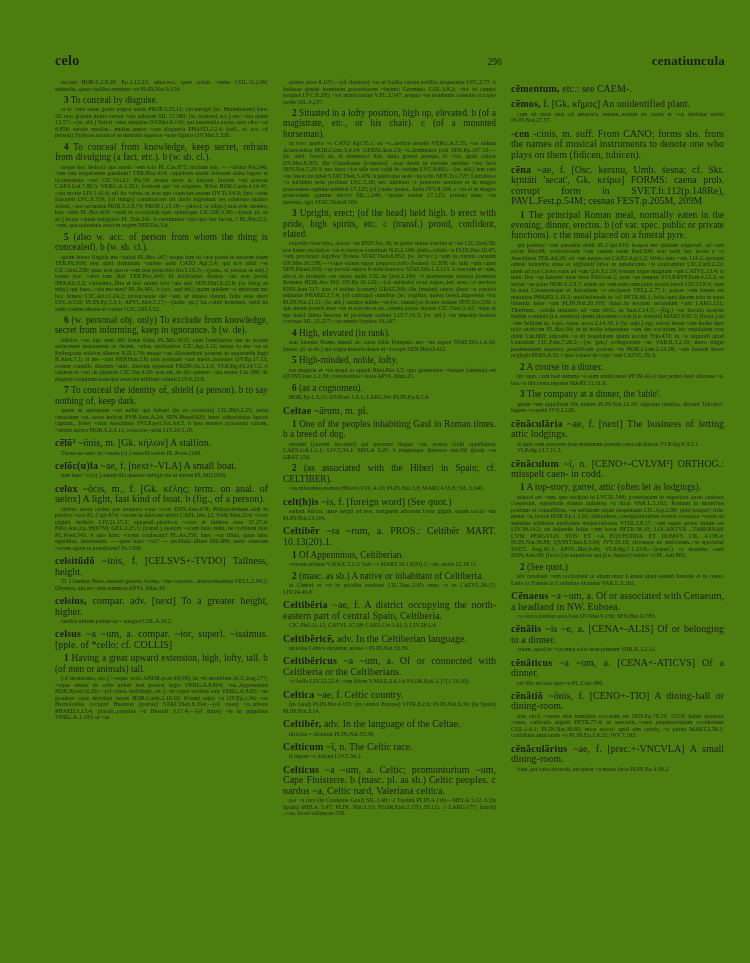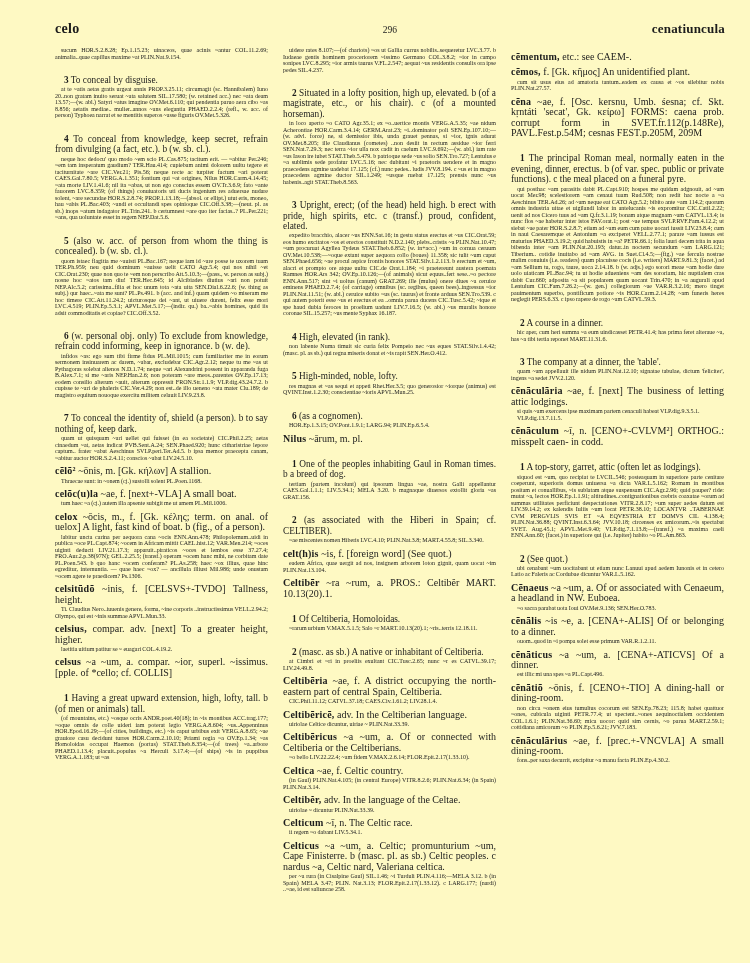--- a/index.html
+++ b/index.html
@@ -1,31 +1,31 @@
 <!DOCTYPE html>
 <html><head>
 <meta charset="utf-8">
 <style>
   html,body{margin:0;padding:0;background:#e9e7e1;}
   .page{
     position:relative;width:750px;height:963px;margin:0 auto;
-    background:#fef9c3;color:#1c1c1c;overflow:hidden;
+    background:#4d7c0f;color:#1c1c1c;overflow:hidden;
     font-family:"Liberation Serif","DejaVu Serif",serif;
   }
   .header{display:flex;align-items:baseline;padding:21px 25px 2px 55px;}
   .header .hl{flex:1;text-align:left;font-weight:bold;font-size:14px;letter-spacing:.3px;}
-  .header .hc{flex:1;text-align:center;font-size:9.5px;}
-  .header .hr{flex:1;text-align:right;font-weight:bold;font-size:13px;letter-spacing:.2px;}
+  .header .hc{flex:1;text-align:right;font-size:9.5px;}
+  .header .hr{flex:1;text-align:right;font-weight:bold;font-size:13px;letter-spacing:.2px;margin-top:32px;}
   .cols{display:flex;gap:15px;padding:8px 25px 0 55px;}
   .col{width:213px;flex:0 0 213px;}
   p.blk{margin:0;padding:0;}
   p.cite{font-size:6px;line-height:6.5px;text-align:justify;text-indent:6px;
          word-spacing:-0.2px;color:#222;}
   p.sense{font-size:9.3px;line-height:10.4px;text-align:justify;text-indent:9px;
-          margin-top:15px;margin-bottom:1px;}
+          margin-top:3px;margin-bottom:1px;}
   p.entry{font-size:10px;line-height:10.4px;text-align:justify;
           margin-top:5px;margin-bottom:1px;}
   p.sense b.num{font-weight:bold;}
   b.hw{font-weight:bold;letter-spacing:.2px;}
 </style>
 </head>
 <body>
 
 <div class="page">
   <div class="header">
@@ -35,21 +35,21 @@
   </div>
   <div class="cols">
     <div class="col">
         <p class="blk cite"><span>sucum HOR.S.2.8.28; Ep.1.15.23; uinaceos, quae acinis ~antur COL.11.2.69; animalia..quae capillus maxime ~at PLIN.Nat.9.154.</span></p>
         <p class="blk sense"><b class="num">3</b> <span>To conceal by disguise.</span></p>
         <p class="blk cite"><span>at te ~atis aetas gratis urgeat annis PROP.3.25.11; circumagit (sc. Hannibalem) Iuno 20..non gratam inuito seruat ~ata salutem SIL.17.580; (w. retained acc.) nec ~ata deam 13.57;—(w. abl.) Satyri ~atus imagine OV.Met.6.110; qui pendentia paruo aera cibo ~as 8.856; aetatis mediae.. mulier..annos ~ans elegantia PHAED.2.2.4; (refl., w. acc. of person) Typhoea narrat et se mentitis superos ~asse figuris OV.Met.5.326.</span></p>
         <p class="blk sense"><b class="num">4</b> <span>To conceal from knowledge, keep secret, refrain from divulging (a fact, etc.). b (w. sb. cl.).</span></p>
         <p class="blk cite"><span>neque hoc dedocu' quo modo ~em scio PL.Cas.875; tacitum erit. — ~abitur Per.246; ~em tam insperatum gaudium? TER.Hau.414; cupiebam animi dolorem uultu tegere et taciturnitate ~are CIC.Ver.21; Pis.56; neque recte ac turpiter factum ~ari poterat CAES.Gal.7.80.5; VERG.A.1.351; fontium qui ~at origines, Nilus HOR.Carm.4.14.45; ~ata morte LIV.1.41.6; nil ita ~abas, ut non ego conscius essem OV.Tr.3.6.9; fato ~ante fauorem LVC.8.359; (of things) conuiuatoris uti ducis ingenium res aduersae nudare solent, ~are secundae HOR.S.2.8.74; PROP.1.13.18;—(absol. or ellipt.) utut eris, moneo, hau ~abis PL.Bac.403; ~andi et occultandi spes opinioque CIC.Off.3.38;—(neut. pl. as sb.) inops ~atum indagator PL.Trin.241. b certumnest ~are quo iter facias..? PL.Per.221; ~ans, qua uoluntate esset in regem NEP.Dat.5.6.</span></p>
         <p class="blk sense"><b class="num">5</b> <span>(also w. acc. of person from whom the thing is concealed). b (w. sb. cl.).</span></p>
         <p class="blk cite"><span>quom istaec flagitia me ~auisti PL.Bac.167; neque iam id ~are posse te uxorem tuam TER.Ph.959; neu quid dominum ~auisse uelit CATO Agr.5.4; qui nos nihil ~et CIC.Orat.230; quae non quo te ~em non perscribo Att.5.10.3;—(pass., w. person as subj.) nosne hoc ~atos tam diu! TER.Hec.645; id Alcibiades diutius ~ari non potuit NEP.Alc.5.2; carissima..filia et hoc unum tota ~ata uita SEN.Dial.6.22.6; (w. thing as subj.) qur haec..~ata me sunt? PL.Ps.491. b (acc. and inf.) quam quidem ~o miseram me hoc timere CIC.Att.11.24.2; uicturosque dei ~ant, ut uiuere durent, felix esse mori LVC.4.519; PLIN.Ep.5.3.1; APVL.Met.5.17;—(indir. qu.) ba..~abis homines, quid iis adsit commoditatis et copiae? CIC.Off.3.52.</span></p>
-        <p class="blk sense"><b class="num">6</b> <span>(w. personal obj. only) To exclude from knowledge, refrain codd informing, keep in ignorance. b (w. de).</span></p>
+        <p class="blk sense"><b class="num">6</b> <span>(w. personal obj. only) To exclude from knowledge, secret from informing, keep in ignorance. b (w. de).</span></p>
         <p class="blk cite"><span>infidos ~as: ego sum tibi firme fidus PL.Mil.1015; cum familiariter me in eorum sermonem insinuarem ac darem, ~abar, excludebar CIC.Agr.2.12; neque tu me ~as ut Pythagoras solebat alienos N.D.1.74; neque ~ari Alexandrini possent in apparanda fuga B.Alex.7.1; si me ~aris NEP.Han.2.6; non poteram ~are meos..parentes OV.Ep.17.13; eodem consilio alterum ~auit, alterum oppressit FRON.Str.1.1.9; VLP.dig.43.24.7.2. b cupisse te ~ari de phaleris CIC.Ver.4.29; non est..de illo ueneno ~ata mater Clu.189; de magistro equitum nouoque exercitu militem celauit LIV.9.23.8.</span></p>
         <p class="blk sense"><b class="num">7</b> <span>To conceal the identity of, shield (a person). b to say nothing of, keep dark.</span></p>
         <p class="blk cite"><span>quam ut quisquam ~ari uellet qui fuisset (in ea societate) CIC.Phil.2.25; aetas cinaedum ~at, aetas indicat PVB.Sent.A.24; SEN.Phaed.920; hunc citharistriae lepore captum.. frater ~abat Aeschinus SVLP.peri.Ter.Ad.5. b ipsa memor praecepta canam, ~abitur auctor HOR.S.2.4.11; conscios ~abat LIV.24.5.10.</span></p>
         <p class="blk entry"><b class="hw">cēlō²</b> <span>~ōnis, m. [Gk. κήλων] A stallion.</span></p>
         <p class="blk cite"><span>Thraecae sunt: in ~onem (cj.) sustolli solent PL.Poen.1168.</span></p>
         <p class="blk entry"><b class="hw">celōc(u)la</b> <span>~ae, f. [next+-VLA] A small boat.</span></p>
         <p class="blk cite"><span>tum haec ~a (cj.) autem illa apsente subigit me ut amem PL.Mil.1006.</span></p>
         <p class="blk entry"><b class="hw">celox</b> <span>~ōcis, m., f. [Gk. κέλης; term. on anal. of uelox] A light, fast kind of boat. b (fig., of a person).</span></p>
         <p class="blk cite"><span>labitur uncta carina per aequora cana ~ocis ENN.Ann.478; Philopolemum..uidi in publica ~oce PL.Capt.874; ~ocem in Africam mittit CAEL.hist.12; VAR.Men.214; ~oces uiginti deducti LIV.21.17.3; apparuit..piraticos ~oces et lembos esse 37.27.4; FRO.Aur.2.p.38(97N); GEL.2.25.5; (transf.) operam ~ocem hanc mihi, ne corbitam date PL.Poen.543. b quo hanc ~ocem conferam? PL.As.258; haec ~ox illius, quae hinc egreditur, internuntia. — quae haec ~ox? — ancillula illiust Mil.986; unde onustam ~ocem agere te praedicem? Ps.1306.</span></p>
         <p class="blk entry"><b class="hw">celsitūdō</b> <span>~inis, f. [CELSVS+-TVDO] Tallness, height.</span></p>
@@ -65,29 +65,29 @@
         <p class="blk sense"><b class="num">2</b> <span>Situated in a lofty position, high up, elevated. b (of a magistrate, etc., or his chair). c (of a mounted horseman).</span></p>
         <p class="blk cite"><span>in loco aperto ~o CATO Agr.35.1; ex ~o..uertice montis VERG.A.5.35; ~ae nidum Acherontiae HOR.Carm.3.4.14; GERM.Arat.23; ~i..dominator poli SEN.Ep.107.10;—(w. advl. force) ne, si demissior ibis, unda grauet pennas, si ~ior, ignis adurat OV.Met.8.205; ille Claudianus (cometes) ..non desiit in rectum assidue ~ior ferri SEN.Nat.7.29.3; nec terra ~ior ulla nox cadit in caelum LVC.9.692;—(w. abl.) iam rate ~us Iason ire iubet STAT.Theb.5.479. b patrioque sede ~us solio SEN.Tro.727; Lentulus e ~a sublimis sede profatur LVC.5.16; nec dubitant ~i praetoris uendere et in magno praecedens agmine uadebat 17.125; (cf.) nunc pedes.. ludis JVV.8.194. c ~us et in magno praecedens agmine ductor SIL.1.249; ~usque ruebat 17.125; prensis nunc ~us habenis..agit STAT.Theb.8.563.</span></p>
         <p class="blk sense"><b class="num">3</b> <span>Upright, erect; (of the head) held high. b erect with pride, high spirits, etc. c (transf.) proud, confident, elated.</span></p>
         <p class="blk cite"><span>expedito bracchio, alacer ~us ENN.Sat.16; in gestu status erectus et ~us CIC.Orat.59; eos humo excitatos ~os et erectos constituit N.D.2.140; plebs..cristis ~a PLIN.Nat.10.47; ~um procuruat Agyllea Tydeus STAT.Theb.6.852; (w. in+acc.) ~um in cornua ceruum OV.Met.10.538;—~oque extant super aequora collo (boues) 11.358; sic tulit ~um caput SEN.Phaed.656; ~ae procul aspice frontis honores STAT.Silv.1.2.113. b erectum et ~um, alacri et prompto ore atque uultu CIC.de Orat.1.184; ~i praetereunt austera poemata Ramnes HOR.Ars 342; OV.Ep.10.126;—(of animals) sicut equus..fert sese..~o pectore ENN.Ann.517; sint ~i uoltus (canum) GRAT.269; ille (mulus) onere diues ~a ceruice eminens PHAED.2.7.4; (of carriage) omnibus (sc. regibus, queen bees)..ingressus ~ior PLIN.Nat.11.51; (w. abl.) ceruice subito ~us (sc. taurus) et fronte arduus SEN.Tro.539. c qui autem poterit esse ~us et erectus et ea ..omnia parua ducens CIC.Tusc.5.42; ~ique et spe haud dubia feroces in proelium uadunt LIV.7.16.5; (w. abl.) ~us muralis honore coronae SIL.15.257; ~us mente Syphax 16.187.</span></p>
         <p class="blk sense"><b class="num">4</b> <span>High, elevated (in rank).</span></p>
         <p class="blk cite"><span>non labente Numa timuit sic curia felix Pompeio nec ~us eques STAT.Silv.1.4.42; (masc. pl. as sb.) qui regna miseris donat et ~is rapit SEN.Her.O.412.</span></p>
         <p class="blk sense"><b class="num">5</b> <span>High-minded, noble, lofty.</span></p>
         <p class="blk cite"><span>res magnas et ~as sequi et appeti Rhet.Her.3.5; quo generosior ~iorque (animus) est QVINT.Inst.1.2.30; conscientiae ~ioris APVL.Mun.25.</span></p>
         <p class="blk sense"><b class="num">6</b> <span>(as a cognomen).</span></p>
         <p class="blk cite"><span>HOR.Ep.1.3.15; OV.Pont.1.9.1; LARG.94; PLIN.Ep.6.5.4.</span></p>
-        <p class="blk entry"><b class="hw">Nilus</b> <span>~ārum, m. pl.</span></p>
+        <p class="blk entry"><b class="hw">Celtae</b> <span>~ārum, m. pl.</span></p>
         <p class="blk sense"><b class="num">1</b> <span>One of the peoples inhabiting Gaul in Roman times. b a breed of dog.</span></p>
         <p class="blk cite"><span>tertiam (partem incolunt) qui ipsorum lingua ~ae, nostra Galli appellantur CAES.Gal.1.1.1; LIV.5.34.1; MELA 3.20. b magnaque diuersos extollit gloria ~as GRAT.156.</span></p>
         <p class="blk sense"><b class="num">2</b> <span>(as associated with the Hiberi in Spain; cf. CELTIBER).</span></p>
         <p class="blk cite"><span>~ae miscentes nomen Hiberis LVC.4.10; PLIN.Nat.3.8; MART.4.55.8; SIL.3.340.</span></p>
         <p class="blk entry"><b class="hw">celt(h)is</b> <span>~is, f. [foreign word] (See quot.)</span></p>
         <p class="blk cite"><span>eadem Africa, quae uergit ad nos, insignem arborem loton gignit, quam uocat ~im PLIN.Nat.13.104.</span></p>
         <p class="blk entry"><b class="hw">Celtibēr</b> <span>~ra ~rum, a. PROS.: Celtibĕr MART. 10.13(20).1.</span></p>
-        <p class="blk sense"><b class="num">1</b> <span>Of Celtiberia, Homoloidas.</span></p>
+        <p class="blk sense"><b class="num">1</b> <span>Of Appenninus, Celtiberian.</span></p>
         <p class="blk cite"><span>~rarum urbium V.MAX.5.1.5; Salo ~r MART.10.13(20).1; ~ris..terris 12.18.11.</span></p>
         <p class="blk sense"><b class="num">2</b> <span>(masc. as sb.) A native or inhabitant of Celtiberia.</span></p>
         <p class="blk cite"><span>at Cimbri et ~ri in proeliis exultant CIC.Tusc.2.65; nunc ~r es CATVL.39.17; LIV.24.49.8.</span></p>
         <p class="blk entry"><b class="hw">Celtibēria</b> <span>~ae, f. A district occupying the north-eastern part of central Spain, Celtiberia.</span></p>
         <p class="blk cite"><span>CIC.Phil.11.12; CATVL.37.18; CAES.Civ.1.61.2; LIV.28.1.4.</span></p>
         <p class="blk entry"><b class="hw">Celtibēricē,</b> <span>adv. In the Celtiberian language.</span></p>
         <p class="blk cite"><span>uiriolae Celtice dicuntur, uiriae ~ PLIN.Nat.33.39.</span></p>
         <p class="blk entry"><b class="hw">Celtibēricus</b> <span>~a ~um, a. Of or connected with Celtiberia or the Celtiberians.</span></p>
         <p class="blk cite"><span>~o bello LIV.22.22.4; ~am fidem V.MAX.2.6.14; FLOR.Epit.2.17(1.33.10).</span></p>
         <p class="blk entry"><b class="hw">Celtica</b> <span>~ae, f. Celtic country.</span></p>
@@ -96,20 +96,21 @@
         <p class="blk cite"><span>uiriolae ~ dicuntur PLIN.Nat.33.39.</span></p>
         <p class="blk entry"><b class="hw">Celticum</b> <span>~ī, n. The Celtic race.</span></p>
         <p class="blk cite"><span>ii regem ~o dabant LIV.5.34.1.</span></p>
         <p class="blk entry"><b class="hw">Celticus</b> <span>~a ~um, a. Celtic; promunturium ~um, Cape Finisterre. b (masc. pl. as sb.) Celtic peoples. c nardus ~a, Celtic nard, Valeriana celtica.</span></p>
         <p class="blk cite"><span>per ~a rura (in Cisalpine Gaul) SIL.1.46; ~i Turduli PLIN.4.116;—MELA 3.12. b (in Spain) MELA 3.47; PLIN. Nat.3.13; FLOR.Epit.2.17(1.33.12). c LARG.177; (nardi) ..~ae, id est saliuncae 258.</span></p>
       </div>
     <div class="col">
         <p class="blk entry"><b class="hw">cēmentum,</b> <span>etc.: see CAEM-.</span></p>
         <p class="blk entry"><b class="hw">cēmos,</b> <span>f. [Gk. κῆμος] An unidentified plant.</span></p>
         <p class="blk cite"><span>cum sit usus eius ad amatoria tantum..eadem ex causa et ~os silebitur nobis PLIN.Nat.27.57.</span></p>
+        <p class="blk entry"><b class="hw">-cen</b> <span>-cinis, m. suff. From CANO; forms sbs. from the names of musical instruments to denote one who plays on them (fidicen, tubicen).</span></p>
         <p class="blk entry"><b class="hw">cēna</b> <span>~ae, f. [Osc. kersnu, Umb. śesna; cf. Skt. kṛntáti 'secat', Gk. κείρω] FORMS: caena prob. corrupt form in SVET.fr.112(p.148Re), PAVL.Fest.p.54M; cesnas FEST.p.205M, 209M</span></p>
         <p class="blk sense"><b class="num">1</b> <span>The principal Roman meal, normally eaten in the evening, dinner, erectus. b (of var. spec. public or private functions). c the meal placed on a funeral pyre.</span></p>
         <p class="blk cite"><span>qui posthac ~am parasitis dabit PL.Capt.910; hospes me quidam adgnouit, ad ~am uocat Mer.98; scelestiorem ~am cenaui tuam Rud.508; non redit hac nocte a ~a Aeschinus TER.Ad.26; ad ~am neque eat CATO Agr.5.2; bibito ante ~am 114.2; quorum omnis industria uitae et uigilandi labor in antelucanis ~is expromitur CIC.Catil.2.22; uenit ad nos Cicero tuus ad ~am Q.fr.3.1.19; bonam atque magnam ~am CATVL.13.4; is nunc flos ~ae habetur inter istos FAV.orat.1; post ~ae tempus SVLP.RVF.Fam.4.12.2; ut siebat ~ae pater HOR.S.2.8.7; etiam ad ~am eum cum patre uocari iussit LIV.23.8.4; cum in naui Caesaremque et Antonium ~a exciperet VELL.2.77.1; parare ~am iussus est maturius PHAED.3.19.2; quid habuistis in ~a? PETR.66.1; folia lauri decem trita in aqua bibenda inter ~am PLIN.Nat.20.193; datur..in noctem secundum ~am LARG.121; Tiberium.. cotidie inuitabo ad ~am AVG. in Suet.Cl.4.5;—(fig.) ~ae fercula nostrae malim conuiuis (i.e. readers) quam placuisse cocis (i.e. writers) MART.9.81.3; (facet.) ad ~am Sellium tu, rogo, taure, uoca 2.14.18. b (w. adjs.) ego sorori meae ~am hodie dare uolo uiaticam PL.Bac.94; tu ut hodie adueniens ~am des sororiam, hic nuptialem cras dabit Cur.660; adposita ~a sit popularem quam uocant Trin.470; in ~a augurali apud Lentulum CIC.Fam.7.26.2;—(w. gen.) collegiorum ~ae VAR.R.3.2.16; mero tinget pauimentum superbo, pontificum potiore ~is HOR.Carm.2.14.28; ~am funeris heres neglegit PERS.6.33. c ipso rapere de rogo ~am CATVL.59.3.</span></p>
         <p class="blk sense"><b class="num">2</b> <span>A course in a dinner.</span></p>
         <p class="blk cite"><span>hic aper, cum heri summa ~a eum uindicasset PETR.41.4; has prima feret alteraue ~a, has ~a tibi tertia reponet MART.11.31.6.</span></p>
         <p class="blk sense"><b class="num">3</b> <span>The company at a dinner, the 'table'.</span></p>
         <p class="blk cite"><span>quam ~am appellauit ille nidum PLIN.Nat.12.10; signatae tabulae, dictum 'feliciter', ingens ~a sedet JVV.2.120.</span></p>
         <p class="blk entry"><b class="hw">cēnāculāria</b> <span>~ae, f. [next] The business of letting attic lodgings.</span></p>
         <p class="blk cite"><span>si quis ~am exercens ipse maximam partem cenaculi habeat VLP.dig.9.3.5.1.</span></p>
         <p class="blk cite"><span>VLP.dig.13.7.11.5.</span></p>

